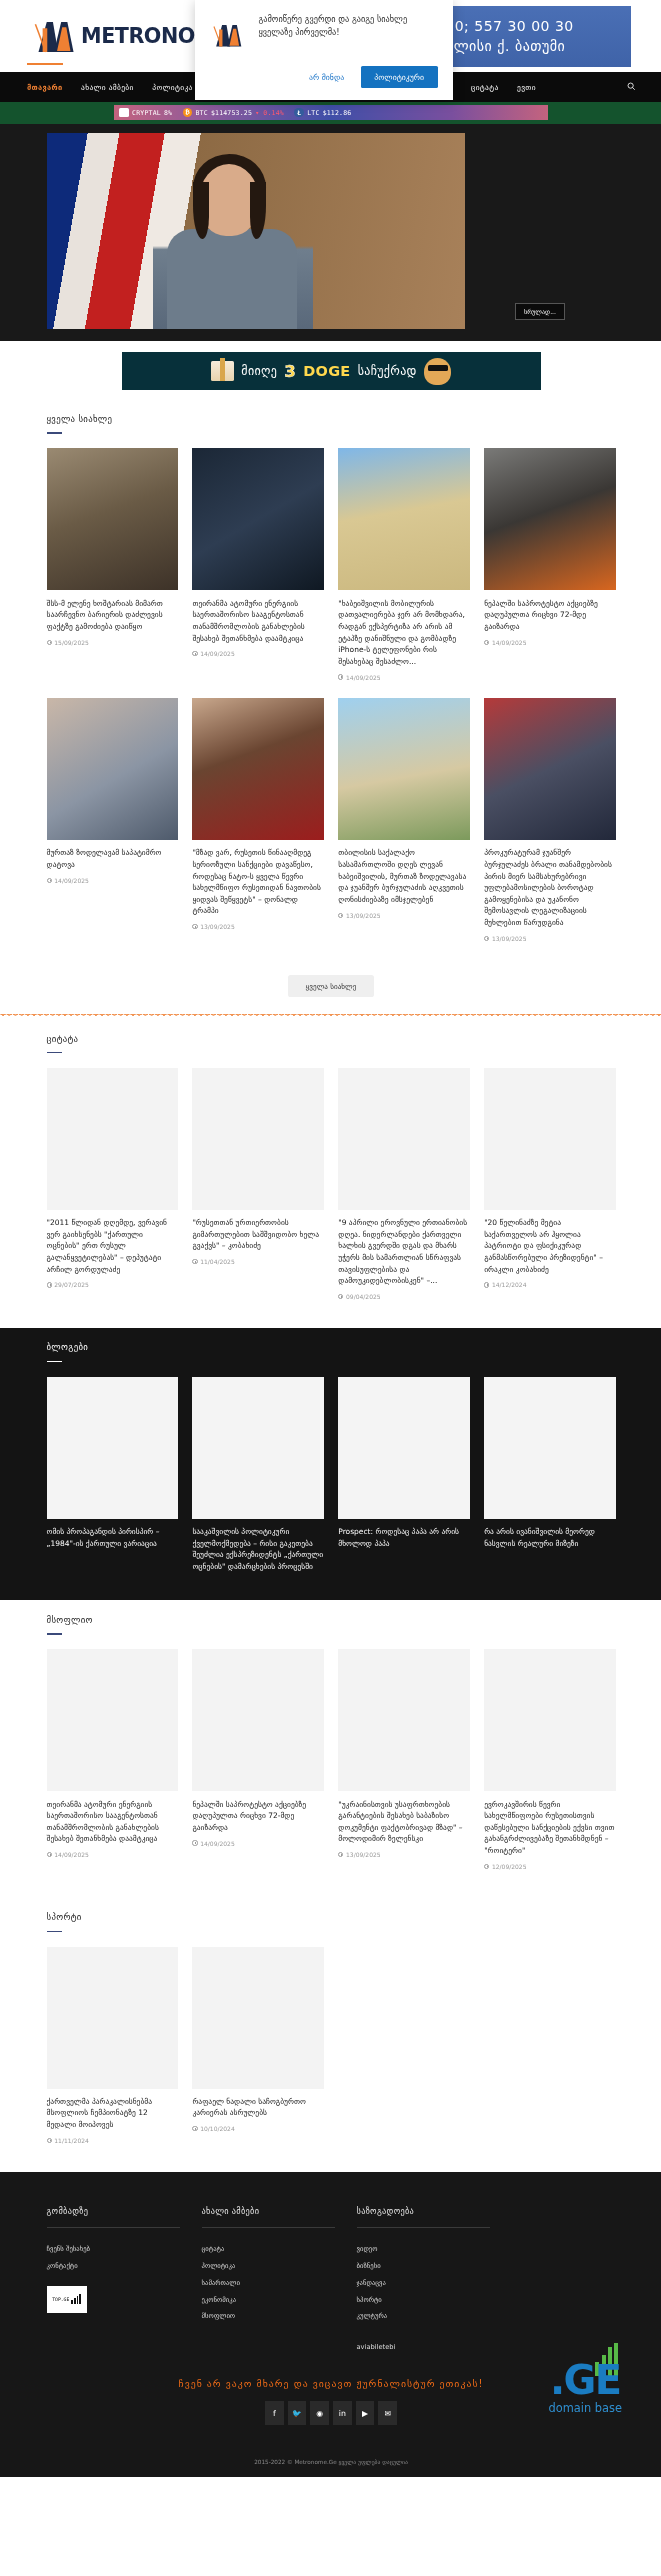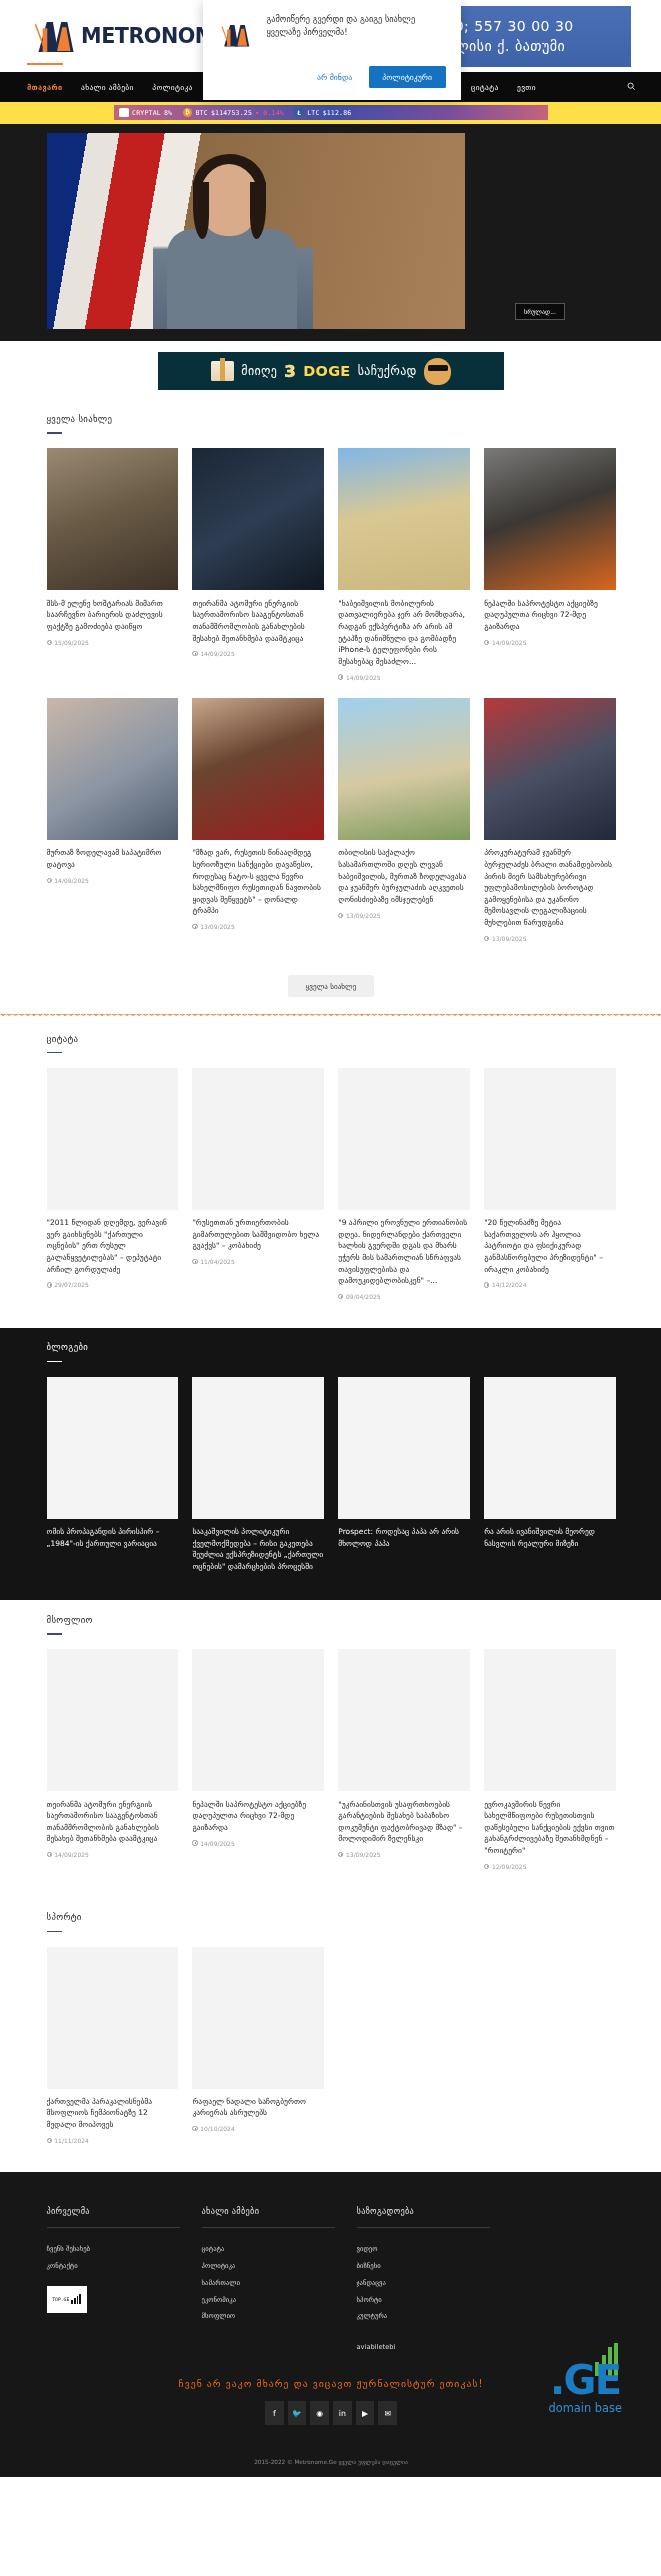--- a/index.html
+++ b/index.html
@@ -52,21 +52,21 @@
   }
   .nav-item.active { color: #ef8033; font-weight: bold; }
   .nav-item.active::before {
     content: ""; position: absolute; top: -9.8px; left: 0; right: 0;
     height: 2.1px; background: #ef8033;
   }
   .caret { font-size: 4.7px; margin-left: 2.1px; opacity: .85; }
   .nav-search { margin-left: auto; margin-right: 27px; color: #fff; font-size: 8.3px; cursor: pointer; }
 
   
-  .ticker-row { background: #fde047; padding: 3.1px 0 4.1px; display: flex; justify-content: center; }
+  .ticker-row { background: #14532d; padding: 3.1px 0 4.1px; display: flex; justify-content: center; }
   .ticker {
     width: 434px; height: 15px;
     background: linear-gradient(90deg,#c4637e 0%,#8c5a9c 22%,#3f4fa8 50%,#7a4f9e 78%,#c4637e 100%);
     display: flex; align-items: center; color: #fff;
     font-family: "DejaVu Sans Mono", monospace; font-size: 6.5px; letter-spacing: 0.2px;
     overflow: hidden;
   }
   .tk { display: flex; align-items: center; gap: 3.1px; padding: 0 5.2px; white-space: nowrap; }
   .coin { width: 9.8px; height: 9.8px; border-radius: 50%; display: inline-block; flex: none; }
   .coin.cryptal { background: #fff; border-radius: 1.6px; }
@@ -110,21 +110,21 @@
   }
   .hero-badge-wrap { width: 151px; display: flex; align-items: flex-end; justify-content: center; padding-bottom: 9.3px; }
   .hero-badge {
     background: #0b0b0b; color: #fff; border: 0.5px solid #555;
     font-size: 6.2px; padding: 4.1px 8.3px; white-space: nowrap; cursor: pointer;
   }
 
   
   .doge-row { background: #fff; padding: 11.4px 0 9.3px; display: flex; justify-content: center; }
   .doge {
-    width: 346px; height: 38px; background: #07303a;
+    width: 419px; height: 38px; background: #07303a;
     display: flex; align-items: center; justify-content: center; gap: 7.2px;
     font-size: 12px; color: #fff; letter-spacing: 0.3px; cursor: pointer;
   }
   .doge .num { color: #ffd84d; font-size: 16.5px; font-weight: 800; -webkit-text-stroke: 0.5px #fff; }
   .doge .dg { color: #ffd84d; font-size: 14.5px; font-weight: 800; }
   .gift { width: 23px; height: 19.6px; background: linear-gradient(180deg,#f6ecdc,#e8d3ad); border-radius: 1.6px; position: relative; }
   .gift::before { content:""; position:absolute; left:9.3px; top:-3.6px; width:4.7px; height:23px; background:#d9a64b; }
   .shiba { width: 27px; height: 27px; background: #e3a857; border-radius: 50% 50% 44% 44%; position: relative; }
   .shiba::before { content:""; position:absolute; left:4.1px; top:7.2px; width:19.6px; height:5.7px; background:#111; border-radius:1.6px; }
 
@@ -193,21 +193,21 @@
     font-size: 7.8px; cursor: pointer;
   }
   .copy { text-align: center; font-size: 5.7px; color: #8a8a8a; padding: 34px 0 11.4px; }
   .footer-rel { position: relative; }
   .ge-logo { position: absolute; right: 40px; bottom: 62px; text-align: center; }
   .ge-logo .gtxt { font-size: 40px; font-weight: 700; color: #1a7cc2; line-height: .9; letter-spacing: -1.6px; }
   .ge-logo .gsub { font-size: 11.4px; color: #2f8fd0; margin-top: 3.1px; }
   .ge-bars { position: absolute; right: 44px; bottom: 101px; display: flex; align-items: flex-end; gap: 2.1px; height: 33px; }
   .ge-bars i { width: 4.1px; background: #57b947; display: block; }
   .cookie {
-    position: absolute; left: 203px; top: 0; width: 258px; background: #fff;
+    position: absolute; left: 195px; top: 0; width: 258px; background: #fff;
     box-shadow: 0 2.1px 11.4px rgba(0,0,0,.22); padding: 13.4px 15.5px 11.4px; pointer-events: auto;
     z-index: 50;
   }
   .cookie-text { font-size: 8.3px; color: #2b2b2b; line-height: 1.55; margin-left: 48px; }
   .cookie-logo { position: absolute; left: 15.5px; top: 20.7px; width: 34px; height: 28px; }
   .cookie-actions { display: flex; justify-content: flex-end; align-items: center; gap: 8.3px; margin-top: 27px; }
   .btn-link { background: none; border: none; color: #1a73c7; font-size: 7.8px; padding: 5.2px 8.3px; cursor: pointer; font-family: "DejaVu Sans", sans-serif; }
   .btn-primary { background: #1472c0; border: none; color: #fff; font-size: 7.8px; padding: 6.7px 13.4px; border-radius: 1.6px; cursor: pointer; font-family: "DejaVu Sans", sans-serif; }
 </style>
 </head>
@@ -521,21 +521,21 @@
             </div>
           </article>
         </div>
       </div>
     </section>
   </div>
 
 <footer class="footer-rel">
   <div class="fcols" id="fcols">
       <div class="fcol">
-        <h4>პირველმა</h4>
+        <h4>გომბადზე</h4>
         <div class="frule"></div>
         <a>ჩვენს შესახებ</a>
         <a>კონტაქტი</a>
         <div class="topge">
           <span class="lbl">TOP.GE</span>
           <span class="bars">
             <i style="height:3.6px"></i>
             <i style="height:5.7px"></i>
             <i style="height:7.8px"></i>
             <i style="height:9.3px"></i>

